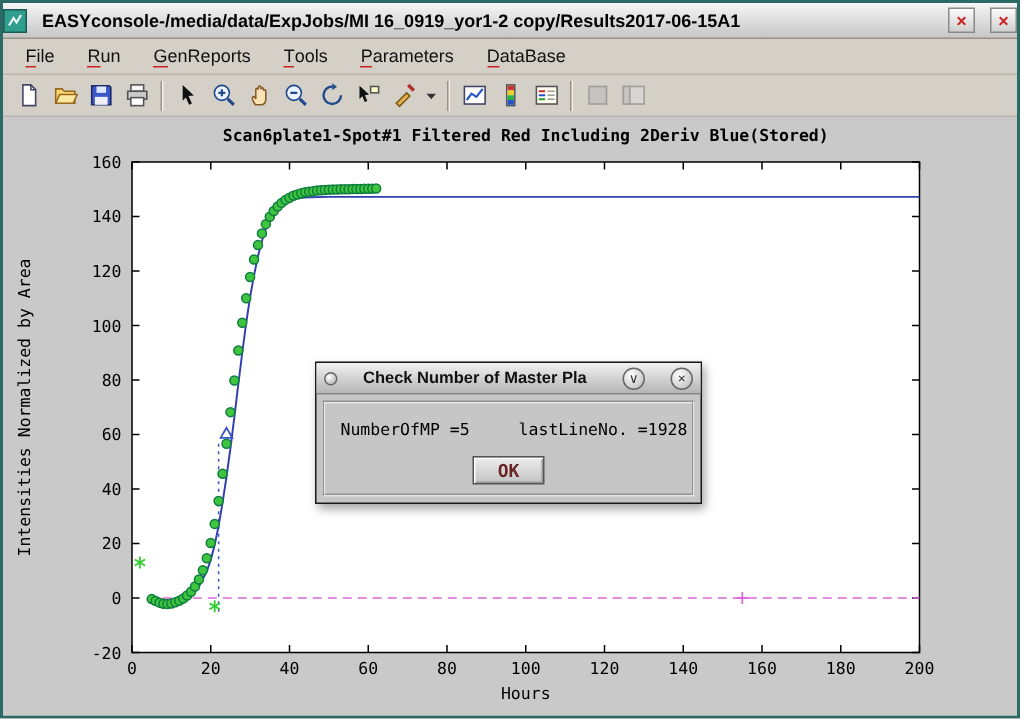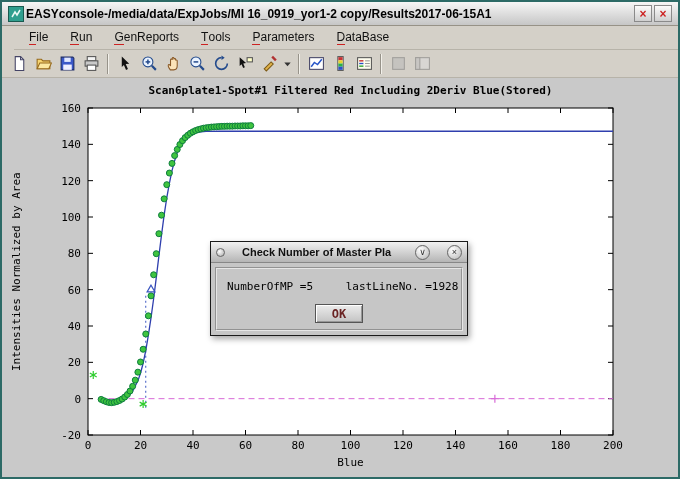--- a/index.html
+++ b/index.html
@@ -2,30 +2,30 @@
 <html><head>
 <meta charset="utf-8">
 <style>
   * { box-sizing: border-box; margin: 0; padding: 0; }
   html,body { width:680px; height:479px; overflow:hidden; background:#d4d0c8;
               font-family:"Liberation Sans", sans-serif; }
   .window { width:680px; height:479px; border:2px solid #2c6a66; background:#d4d0c8; position:relative; }
 
   
   .titlebar { height:24px; background:linear-gradient(#f6f6f6,#c6c6c6); display:flex; align-items:center;
-              padding:0 6px; gap:2px; border-bottom:1px solid #979287; }
+              padding:0 0; gap:10px; border-bottom:1px solid #979287; }
   .win-icon { width:16px; height:16px; flex:0 0 auto; }
   .titlebar-title { flex:1; font-weight:bold; font-size:12px; color:#000; white-space:nowrap; overflow:hidden; }
   .tb-btn { width:18px; height:17px; background:linear-gradient(#fbfbfb,#cfcfcf); border:1px solid #8a8a8a;
             display:flex; align-items:center; justify-content:center; font-weight:bold; color:#c22;
             font-size:12px; line-height:1; cursor:default; }
 
   
   .menubar { height:24px; display:flex; align-items:center; padding:0 4px; background:#d4d0c8;
-             border-bottom:1px solid #b7b3a9;margin-left:12px; }
+             border-bottom:1px solid #b7b3a9; }
   .menu-item { font-size:12px; color:#111; padding:3px 11px; white-space:nowrap; }
   .mn { display:inline-block; border-bottom:1px solid #c22; line-height:1.05; }
 
   
   .toolbar { height:28px; display:flex; align-items:center; padding:0 5px; background:#d4d0c8;
              border-bottom:1px solid #b7b3a9; }
   .tool-btn { width:24px; height:24px; display:flex; align-items:center; justify-content:center; }
   .tool-btn.narrow { width:13px; }
   .tool-sep { width:2px; height:20px; border-left:1px solid #97938a; border-right:1px solid #f2f0ea; margin:0 4px; }
 
@@ -336,21 +336,21 @@
         <line x1="87.786" y1="295.05" x2="94.714" y2="299.05" stroke="#2ecc2e" stroke-width="1.2"></line>
         <line x1="87.786" y1="299.05" x2="94.714" y2="295.05" stroke="#2ecc2e" stroke-width="1.2"></line>
         <line x1="141.125" y1="322.1166666666667" x2="141.125" y2="330.1166666666667" stroke="#2ecc2e" stroke-width="1.2"></line>
         <line x1="137.661" y1="324.1166666666667" x2="144.589" y2="328.1166666666667" stroke="#2ecc2e" stroke-width="1.2"></line>
         <line x1="137.661" y1="328.1166666666667" x2="144.589" y2="324.1166666666667" stroke="#2ecc2e" stroke-width="1.2"></line>
         <line x1="488.875" y1="320.66666666666663" x2="496.875" y2="320.66666666666663" stroke="#d86ad8" stroke-width="1.2"></line>
         <line x1="492.875" y1="316.66666666666663" x2="492.875" y2="324.66666666666663" stroke="#d86ad8" stroke-width="1.2"></line>
         <polygon points="149,207.16666666666669 145.085,213.91666666666669 152.915,213.91666666666669" fill="none" stroke="#3a55c0" stroke-width="1.2"></polygon>
       </svg>
     <div class="fig-title">Scan6plate1-Spot#1 Filtered Red Including 2Deriv Blue(Stored)</div>
-    <div class="fig-xlabel">Blue</div>
+    <div class="fig-xlabel">Hours</div>
     <div class="fig-ylabel">Intensities Normalized by Area</div>
 
     <div class="dialog">
       <div class="dlg-titlebar">
         <span class="dlg-icon"></span>
         <span class="dlg-title">Check Number of Master Pla</span>
         <span class="dlg-round">∨</span>
         <span class="dlg-round">×</span>
       </div>
       <div class="dlg-body">

